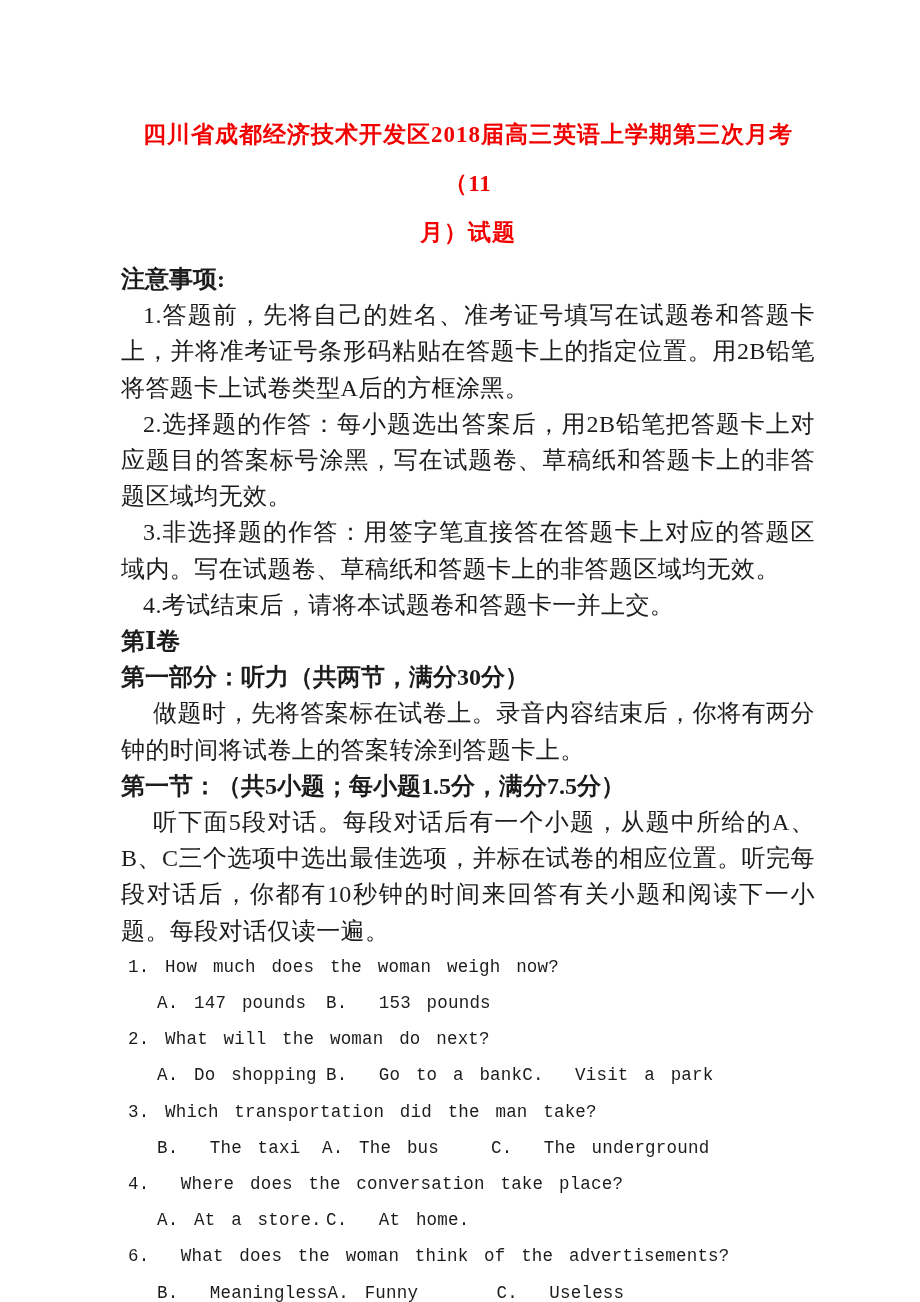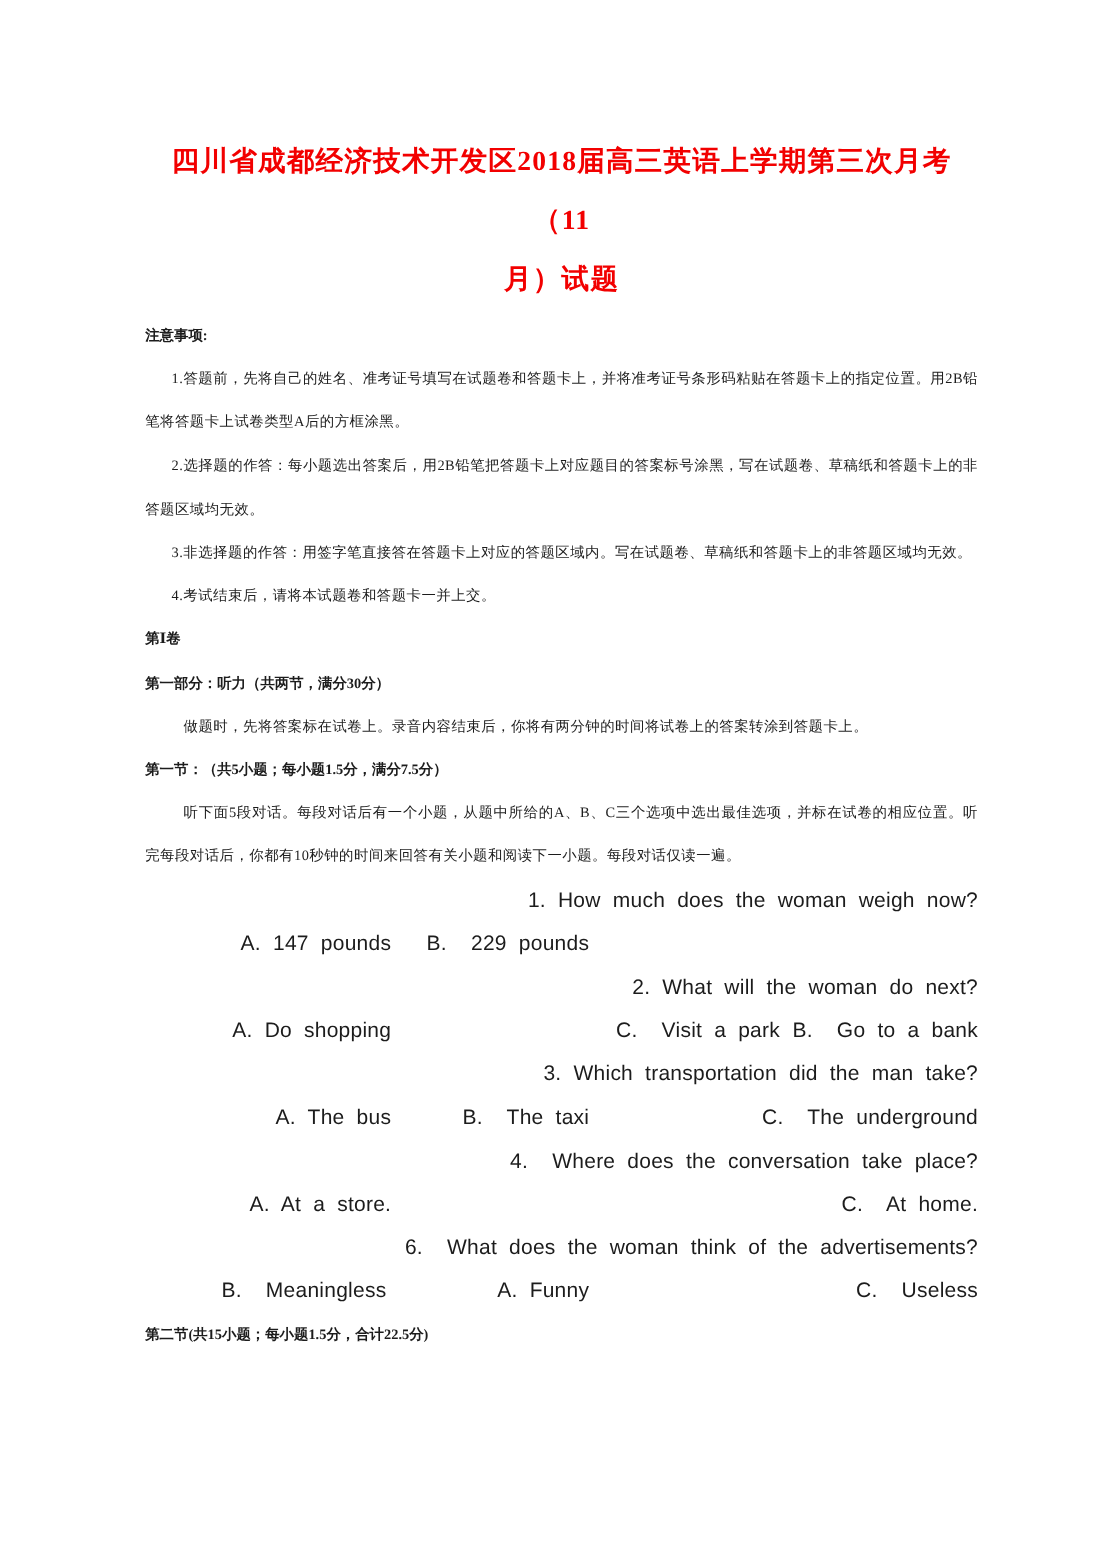--- a/index.html
+++ b/index.html
@@ -25,38 +25,37 @@
     margin: 0 0 4px 0;
     text-align: center;
     color: #f20000;
     font-size: 23px;
     font-weight: bold;
     line-height: 49px;
     letter-spacing: 1px;
   }
   .line, .para {
     margin: 0;
-    font-size: 12px;
+    font-size: 24px;
     line-height: 36.2px;
   }
   .para {
     text-align: justify;
     letter-spacing: 0.4px;
   }
   .bold { font-weight: bold; }
   .center { text-align: left; }
   .indent-1 { text-indent: 22px; }
   .indent-2 { text-indent: 32px; }
   .mono {
-    font-family: Liberation Sans, sans-serif;
+    font-family: Liberation Mono, monospace;
     font-size: 17.5px;
     letter-spacing: 0.2px;
     word-spacing: 5px;
     white-space: pre;
-    text-align: right;
   }
   .q-text {
     padding-left: 7px;
   }
   .opts {
     display: flex;
     padding-left: 36px;
   }
   .opt { display: inline-block; white-space: pre; }
   .opt-a { min-width: 169px; }
@@ -84,38 +83,38 @@
   <div class="line bold">第一部分：听力（共两节，满分30分）</div>
   <p class="para indent-2">做题时，先将答案标在试卷上。录音内容结束后，你将有两分钟的时间将试卷上的答案转涂到答题卡上。</p>
 
   <div class="line bold">第一节：（共5小题；每小题1.5分，满分7.5分）</div>
   <p class="para indent-2">听下面5段对话。每段对话后有一个小题，从题中所给的A、B、C三个选项中选出最佳选项，并标在试卷的相应位置。听完每段对话后，你都有10秒钟的时间来回答有关小题和阅读下一小题。每段对话仅读一遍。</p>
 
   <div>
     <div class="line mono q-text">1. How much does the woman weigh now?</div>
     <div class="line mono opts">
       <span class="opt opt-a">A. 147 pounds</span>
-      <span class="opt opt-b">B.  229 pounds</span>
+      <span class="opt opt-b">B.  153 pounds</span>
     </div>
   </div>
 
   <div>
     <div class="line mono q-text">2. What will the woman do next?</div>
     <div class="line mono opts">
       <span class="opt opt-a">A. Do shopping</span>
+      <span class="opt opt-b">B.  Go to a bank</span>
       <span class="opt opt-c">C.  Visit a park</span>
-      <span class="opt opt-b">B.  Go to a bank</span>
     </div>
   </div>
 
   <div>
     <div class="line mono q-text">3. Which transportation did the man take?</div>
     <div class="line mono opts">
+      <span class="opt opt-b">B.  The taxi</span>
       <span class="opt opt-a">A. The bus</span>
-      <span class="opt opt-b">B.  The taxi</span>
       <span class="opt opt-c">C.  The underground</span>
     </div>
   </div>
 
   <div>
     <div class="line mono q-text">4.  Where does the conversation take place?</div>
     <div class="line mono opts">
       <span class="opt opt-a">A. At a store.</span>
       <span class="opt opt-c">C.  At home.</span>
     </div>

